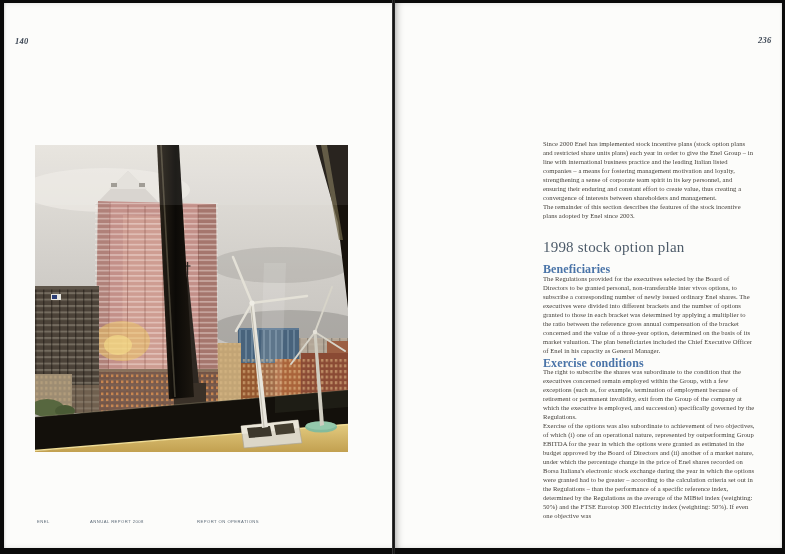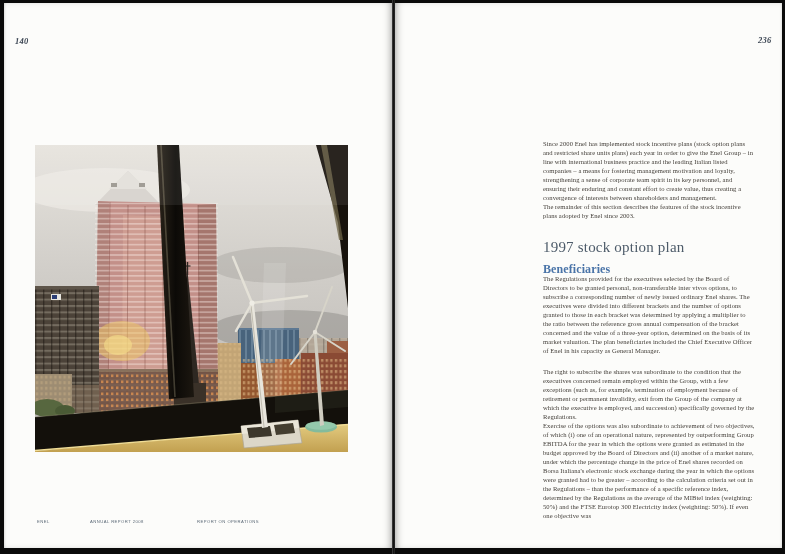--- a/index.html
+++ b/index.html
@@ -7,20 +7,21 @@
     position:relative; width:785px; height:554px;
     background:#0a0a0a; overflow:hidden;
     font-family:"Liberation Serif", serif;
   }
   .page {
     position:absolute; top:3px; height:545px; background:#fcfcfa;
   }
   .page-left  {
     left:4px; width:388px;
     box-shadow: inset -5px 0 9px -5px rgba(0,0,0,.45), inset 2px 0 3px -2px rgba(0,0,0,.25);
+    padding-left: 42px;
   }
   .page-right {
     left:395px; width:387px;
     box-shadow: inset 5px 0 9px -5px rgba(0,0,0,.45), inset -2px 0 3px -2px rgba(0,0,0,.2);
   }
   .gutter {
     position:absolute; left:392px; top:0; width:3px; height:554px;
     background:linear-gradient(90deg,#4a4a4a,#121212 45%,#2a2a2a);
   }
   .pageno {
@@ -231,29 +232,32 @@
 
   <div class="page page-right">
     <div class="pageno pageno-right">236</div>
 
     <div class="col-block bodytext intro">
       <p>Since 2000 Enel has implemented stock incentive plans (stock option plans and restricted share units plans) each year in order to give the Enel Group – in line with international business practice and the leading Italian listed companies – a means for fostering management motivation and loyalty, strengthening a sense of corporate team spirit in its key personnel, and ensuring their enduring and constant effort to create value, thus creating a convergence of interests between shareholders and management.</p>
       <p>The remainder of this section describes the features of the stock incentive plans adopted by Enel since 2003.</p>
     </div>
 
     <div class="col-block h2-block">
-      <h2 class="plan-heading">1997 stock option plan</h2>
+      <h2 class="plan-heading">1998 stock option plan</h2>
     </div>
 
     <div class="col-block h3-1">
       <h3 class="sub-heading">Beneficiaries</h3>
     </div>
     <div class="col-block bodytext p-benef">
       <p>The Regulations provided for the executives selected by the Board of Directors to be granted personal, non-transferable inter vivos options, to subscribe a corresponding number of newly issued ordinary Enel shares. The executives were divided into different brackets and the number of options granted to those in each bracket was determined by applying a multiplier to the ratio between the reference gross annual compensation of the bracket concerned and the value of a three-year option, determined on the basis of its market valuation. The plan beneficiaries included the Chief Executive Officer of Enel in his capacity as General Manager.</p>
     </div>
 
+    <div class="col-block h3-2">
+      <h3 class="sub-heading">Exercise conditions</h3>
+    </div>
     <div class="col-block bodytext p-exercise">
       <p>The right to subscribe the shares was subordinate to the condition that the executives concerned remain employed within the Group, with a few exceptions (such as, for example, termination of employment because of retirement or permanent invalidity, exit from the Group of the company at which the executive is employed, and succession) specifically governed by the Regulations.</p>
       <p>Exercise of the options was also subordinate to achievement of two objectives, of which (i) one of an operational nature, represented by outperforming Group EBITDA for the year in which the options were granted as estimated in the budget approved by the Board of Directors and (ii) another of a market nature, under which the percentage change in the price of Enel shares recorded on Borsa Italiana's electronic stock exchange during the year in which the options were granted had to be greater – according to the calculation criteria set out in the Regulations – than the performance of a specific reference index, determined by the Regulations as the average of the MIBtel index (weighting: 50%) and the FTSE Eurotop 300 Electricity index (weighting: 50%). If even one objective was</p>
     </div>
   </div>
 
 </div>
 
 </body></html>

